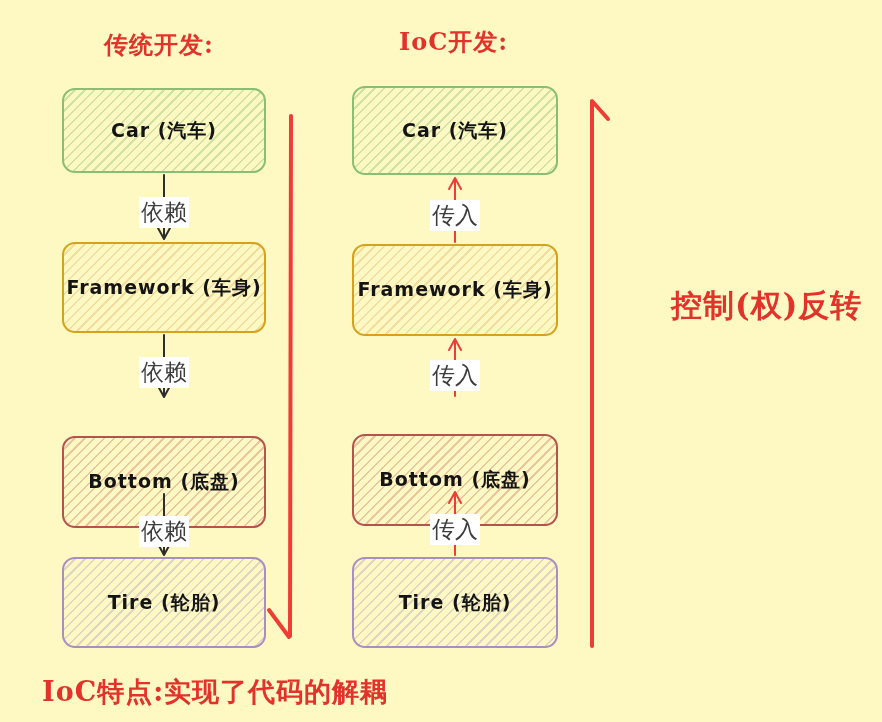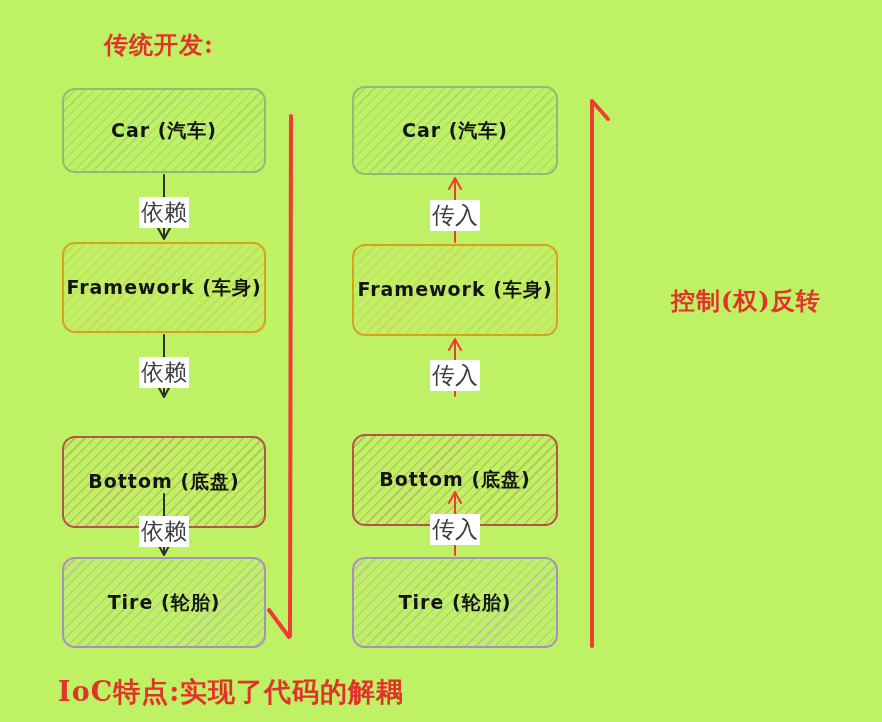--- a/index.html
+++ b/index.html
@@ -1,31 +1,31 @@
 <!DOCTYPE html>
 <html><head>
 <meta charset="utf-8">
 <style>
   html,body{margin:0;padding:0;background:#ffffff;}
   .canvas{
     position:relative;
     width:882px;height:722px;
-    background:#bef264;
+    background:#fef9c3;
     overflow:hidden;
     font-family:"DejaVu Sans", "Liberation Sans", sans-serif;
   }
   .red-caption{
     position:absolute;
     color:#e2332b;
     font-family:"DejaVu Serif", "Liberation Serif", serif;
     font-weight:bold;
     white-space:nowrap;
   }
   .hdr{font-size:24px;letter-spacing:1px;}
-  .side{font-size:24px;letter-spacing:1px;}
+  .side{font-size:31px;letter-spacing:1px;}
   .footer{font-size:27px;letter-spacing:1px;}
   .box{
     position:absolute;
     border-radius:13px;
     border:2.5px solid;
     display:flex;align-items:center;justify-content:center;
     box-sizing:border-box;
   }
   .box-label{
     font-weight:bold;
@@ -65,20 +65,21 @@
     position:absolute;left:0;top:0;width:882px;height:722px;
     pointer-events:none;
   }
 </style>
 </head>
 <body>
 
 <div class="canvas">
 
   <div class="red-caption hdr" style="left:104px;top:29px;">传统开发:</div>
+  <div class="red-caption hdr" style="left:399px;top:26px;">IoC开发:</div>
 
   <div class="box green" style="left:62px;top:88px;width:204px;height:85px;">
     <span class="box-label">Car (汽车)</span>
   </div>
   <div class="box gold" style="left:62px;top:242px;width:204px;height:91px;">
     <span class="box-label">Framework (车身)</span>
   </div>
   <div class="box maroon" style="left:62px;top:400px;width:204px;height:92px;">
     <span class="box-label">Bottom (底盘)</span>
   </div>
@@ -145,15 +146,15 @@
 
   <span class="edge-label" style="left:164px;top:197px;">依赖</span>
   <span class="edge-label" style="left:164px;top:357px;">依赖</span>
   <span class="edge-label" style="left:164px;top:516px;">依赖</span>
   <span class="edge-label" style="left:455px;top:200px;">传入</span>
   <span class="edge-label" style="left:455px;top:360px;">传入</span>
   <span class="edge-label" style="left:455px;top:514px;">传入</span>
 
   <div class="red-caption side" style="left:671px;top:285px;">控制(权)反转</div>
 
-  <div class="red-caption footer" style="left:58px;top:674px;">IoC特点:实现了代码的解耦</div>
+  <div class="red-caption footer" style="left:42px;top:674px;">IoC特点:实现了代码的解耦</div>
 
 </div>
 
 </body></html>

